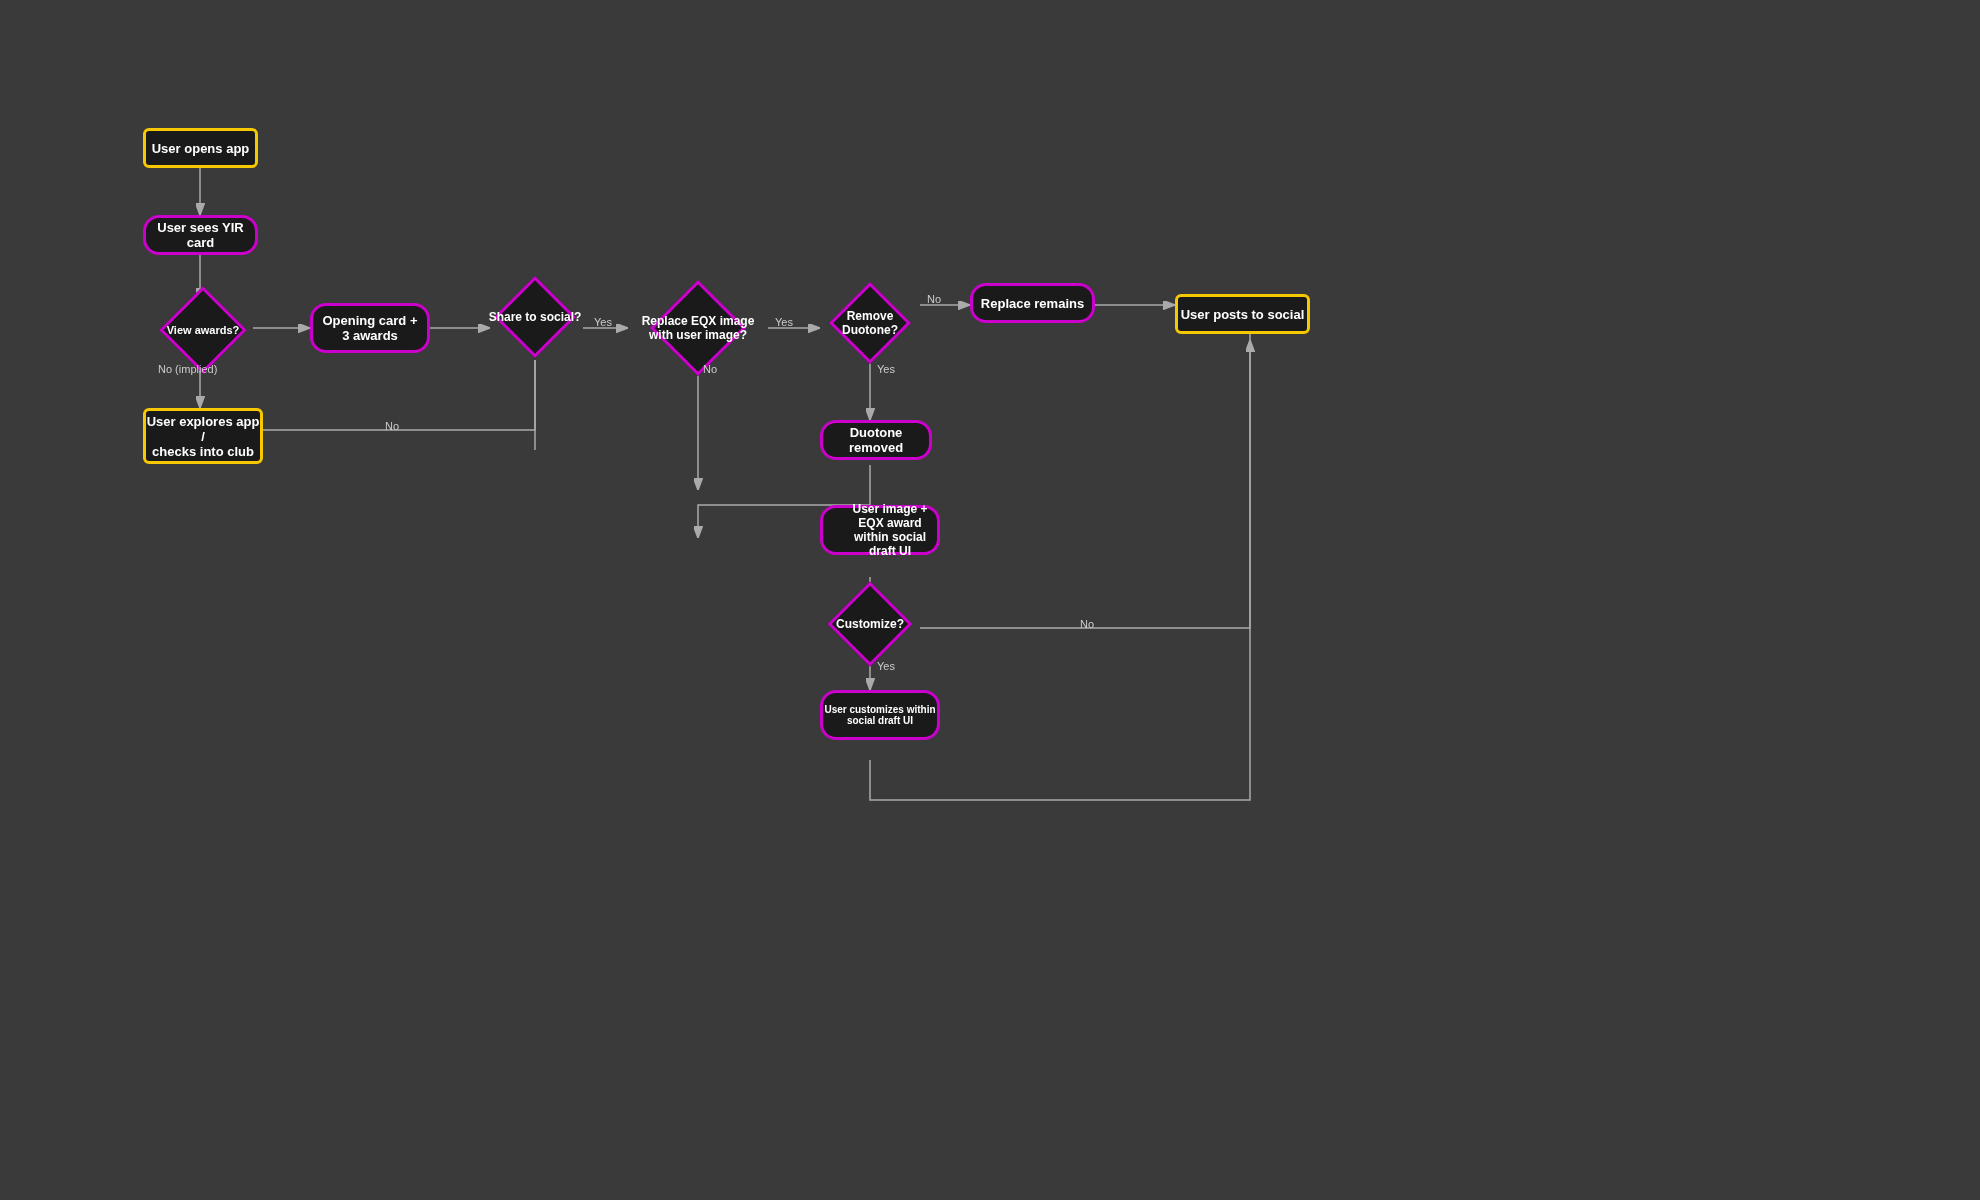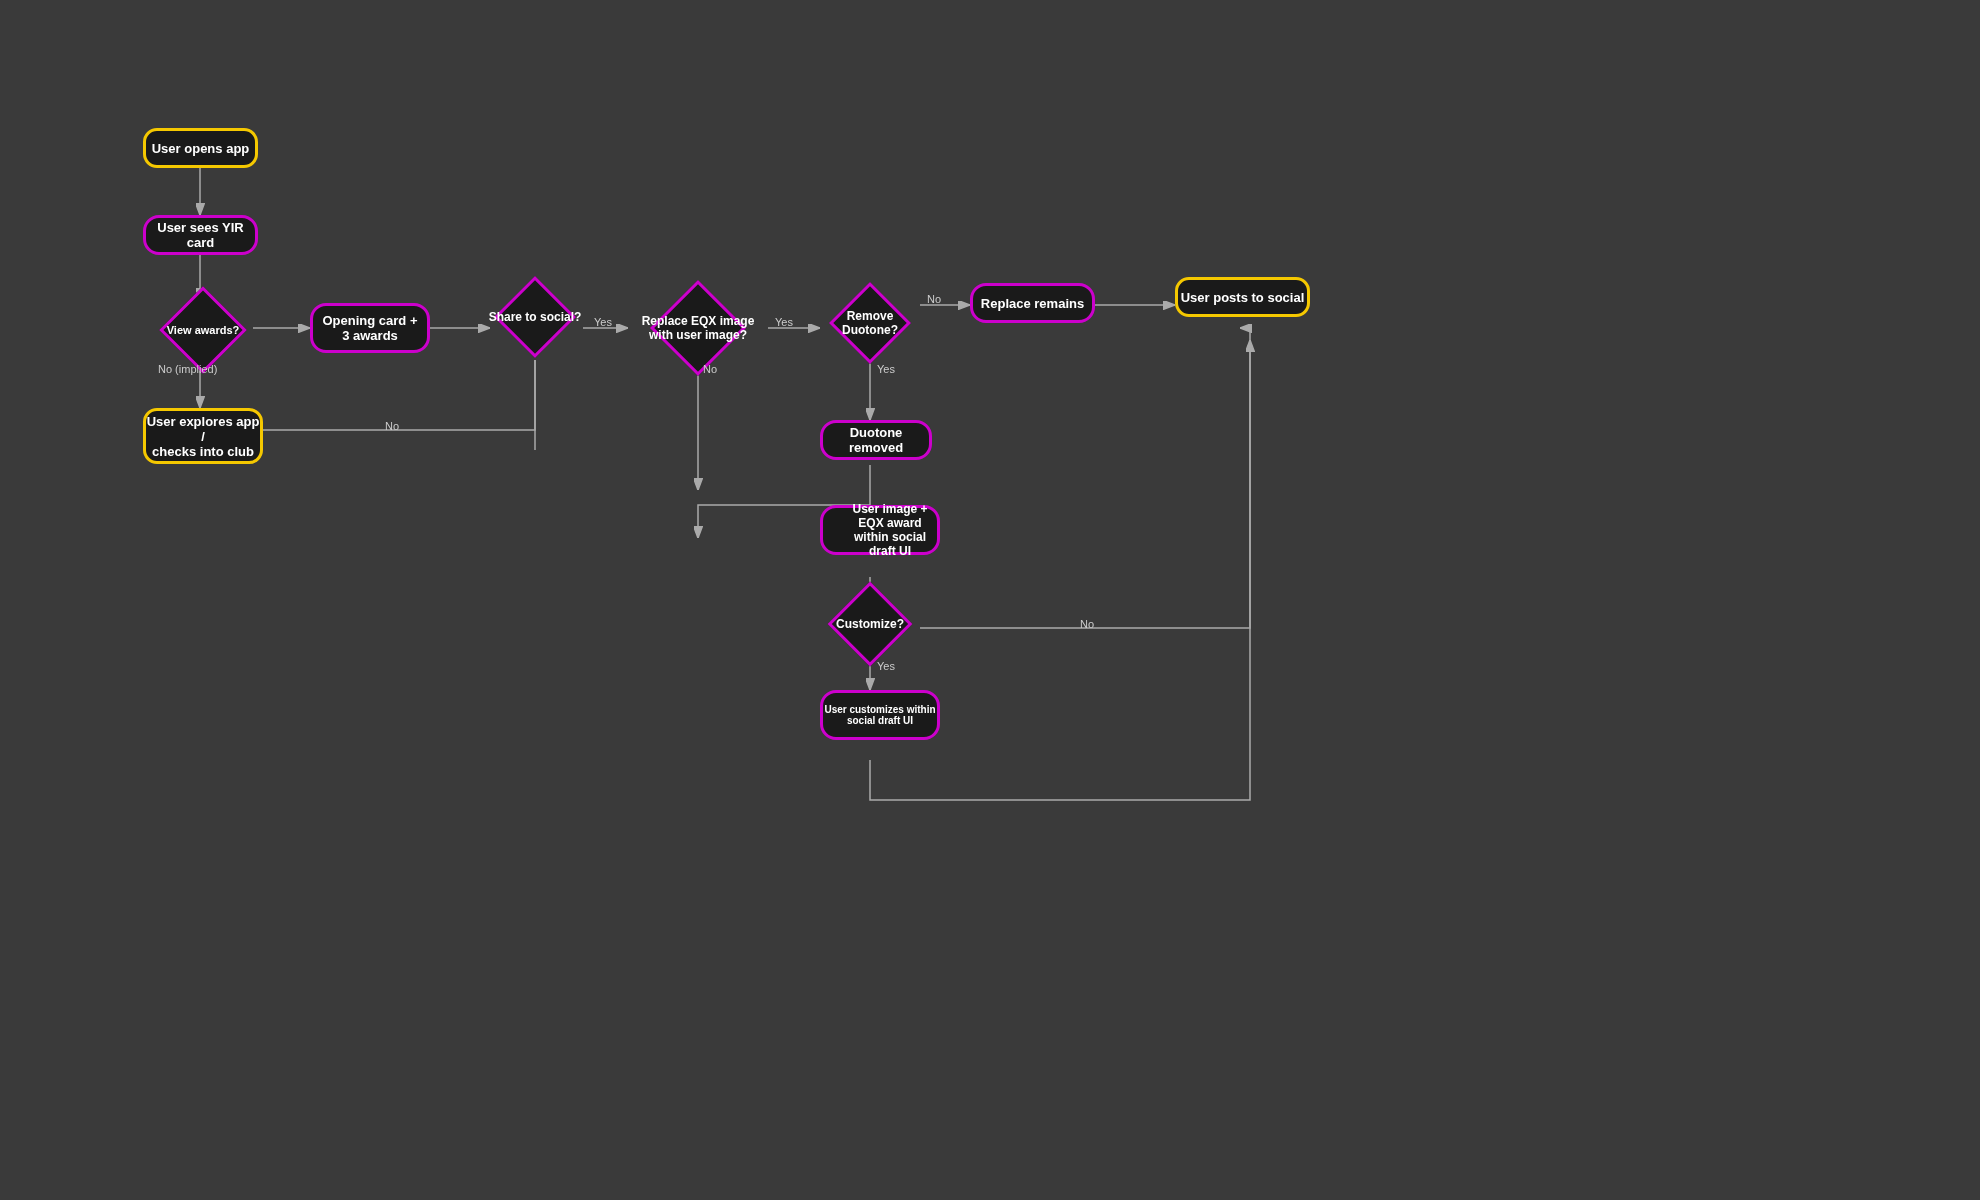--- a/index.html
+++ b/index.html
@@ -17,21 +17,21 @@
       align-items: center;
       justify-content: center;
       text-align: center;
       font-weight: bold;
       font-size: 13px;
       color: #ffffff;
     }
     .rect-yellow {
       border: 3px solid #f5c800;
       background: #1a1a1a;
-      border-radius: 14px;
+      border-radius: 6px;
     }
     .rect-magenta {
       border: 3px solid #cc00cc;
       background: #1a1a1a;
       border-radius: 16px;
     }
     .diamond {
       background: transparent;
       position: absolute;
     }
@@ -159,21 +159,21 @@
 
 <div class="diamond" style="left:820px; top:290px; width:100px; height:66px;">
   <div class="diamond-inner" style="width:58px; height:58px; top:4px; left:21px;"></div>
   <div class="diamond-text" style="width:100px; height:66px; top:0; left:0; font-size:12px;">Remove Duotone?</div>
 </div>
 
 <div class="node rect-magenta" style="left:970px; top:283px; width:125px; height:40px;">
   <span>Replace remains</span>
 </div>
 
-<div class="node rect-yellow" style="left:1175px; top:277px; width:135px; height:40px;">
+<div class="node rect-yellow" style="left:1175px; top:294px; width:135px; height:40px;">
   <span>User posts to social</span>
 </div>
 
 <div class="node rect-magenta" style="left:820px; top:420px; width:112px; height:40px;">
   <span>Duotone removed</span>
 </div>
 
 <div class="node rect-magenta" style="left:820px; top:505px; width:120px; height:50px;">
   <span style="white-space:pre-line; font-size:12px;margin-left:20px;">User image + EQX award
 within social draft UI</span>

